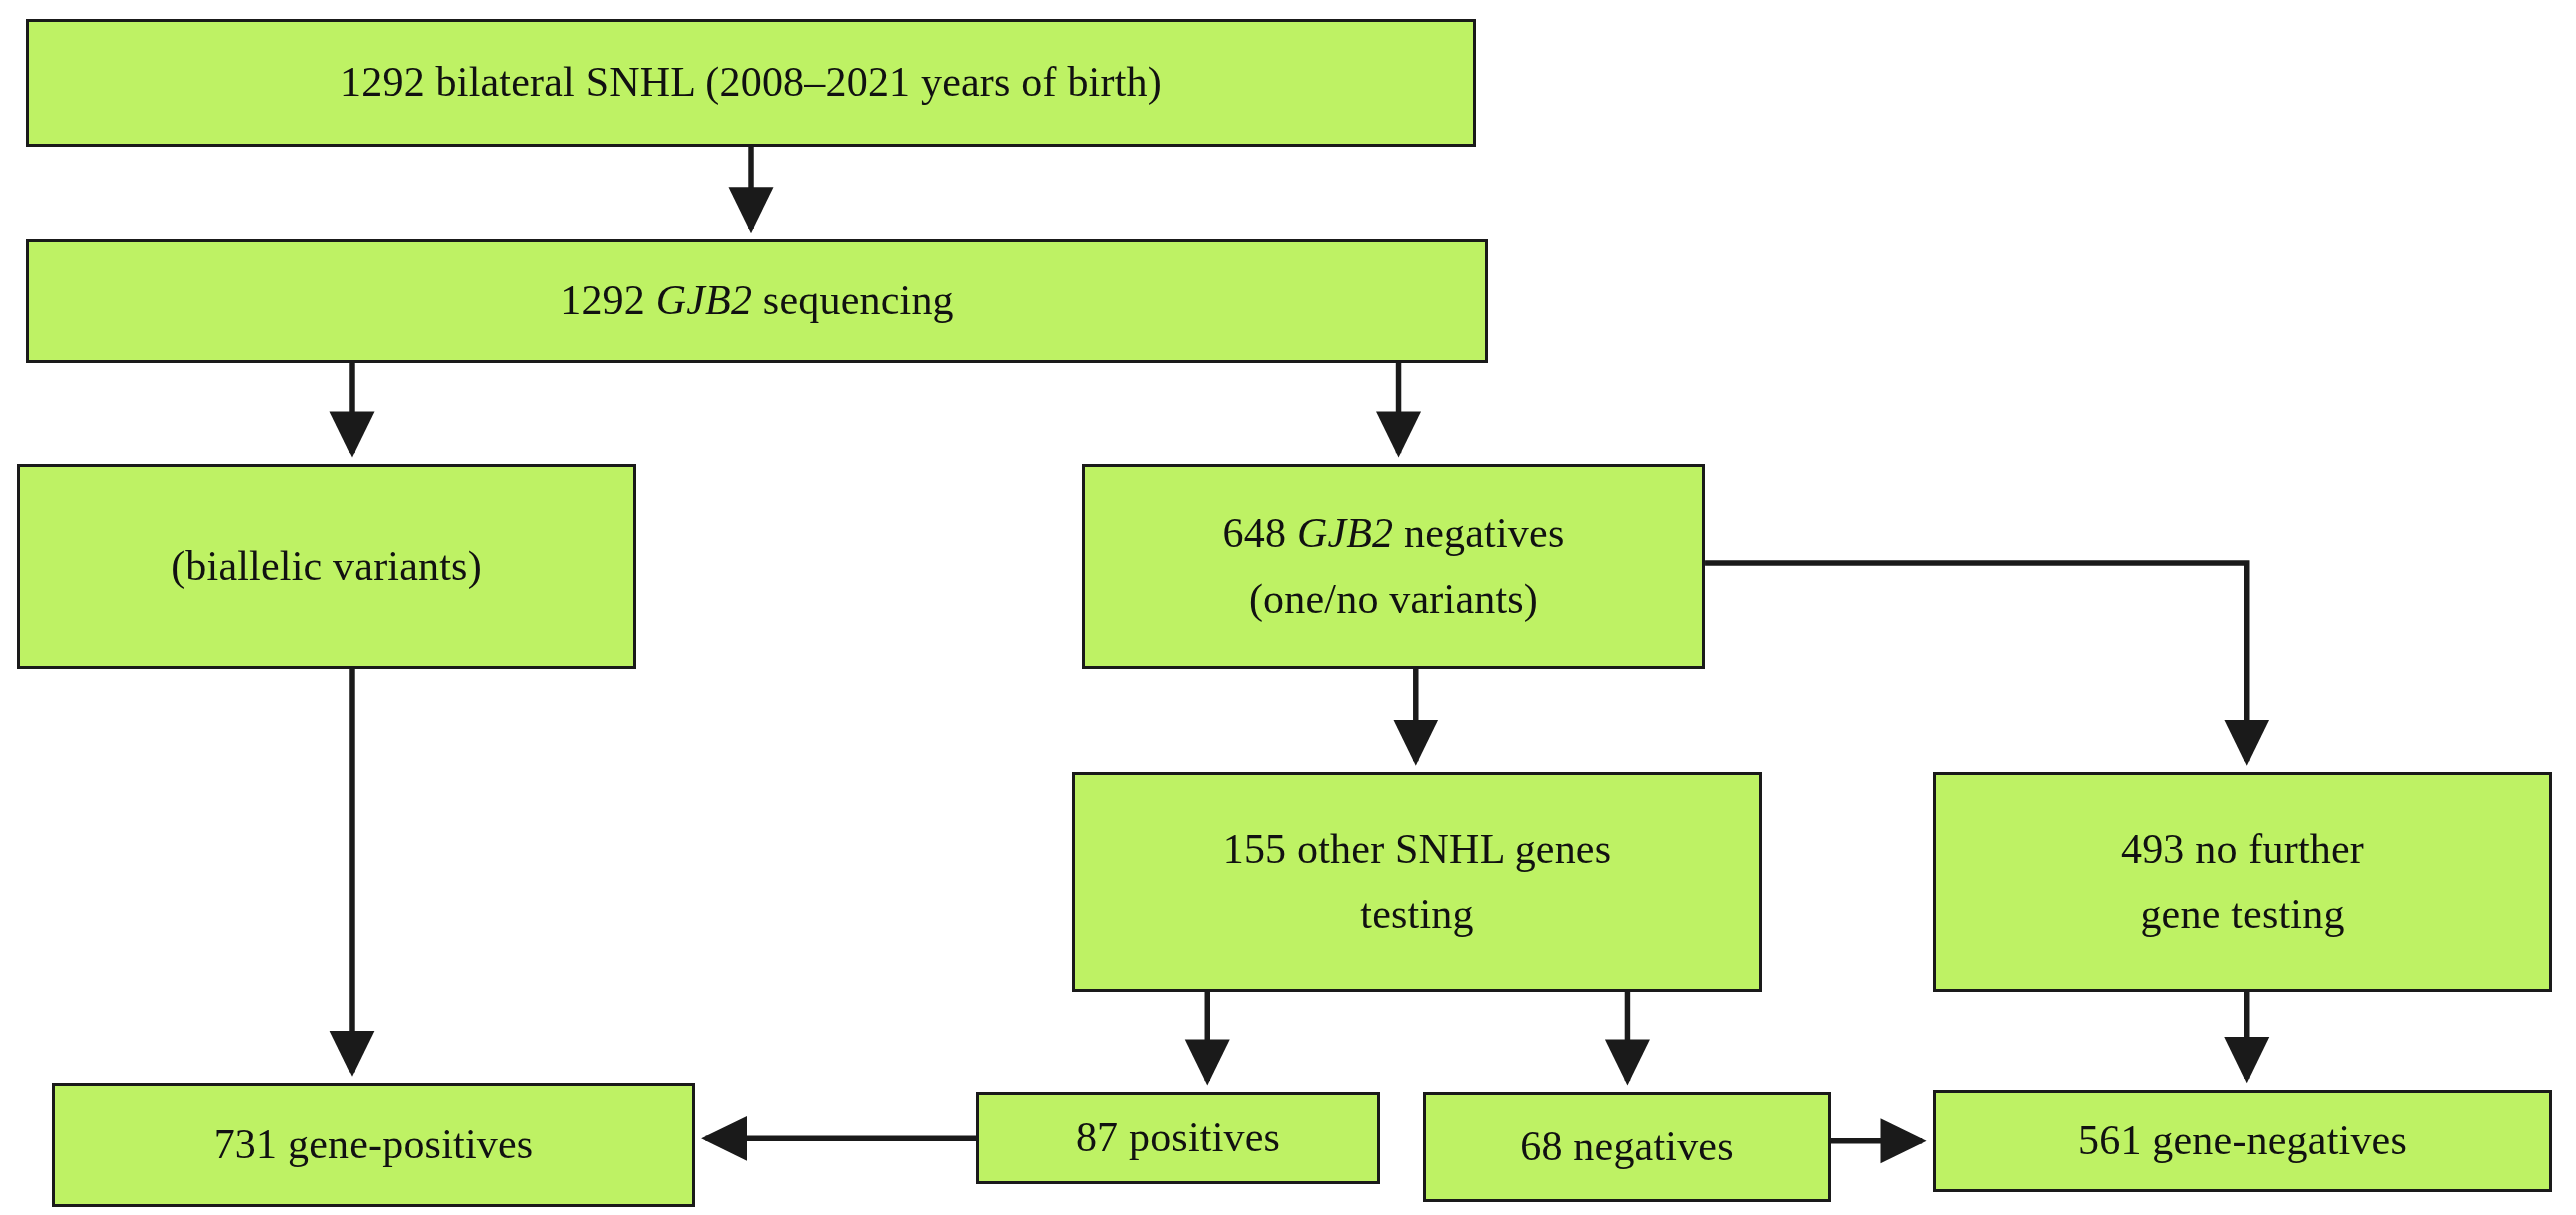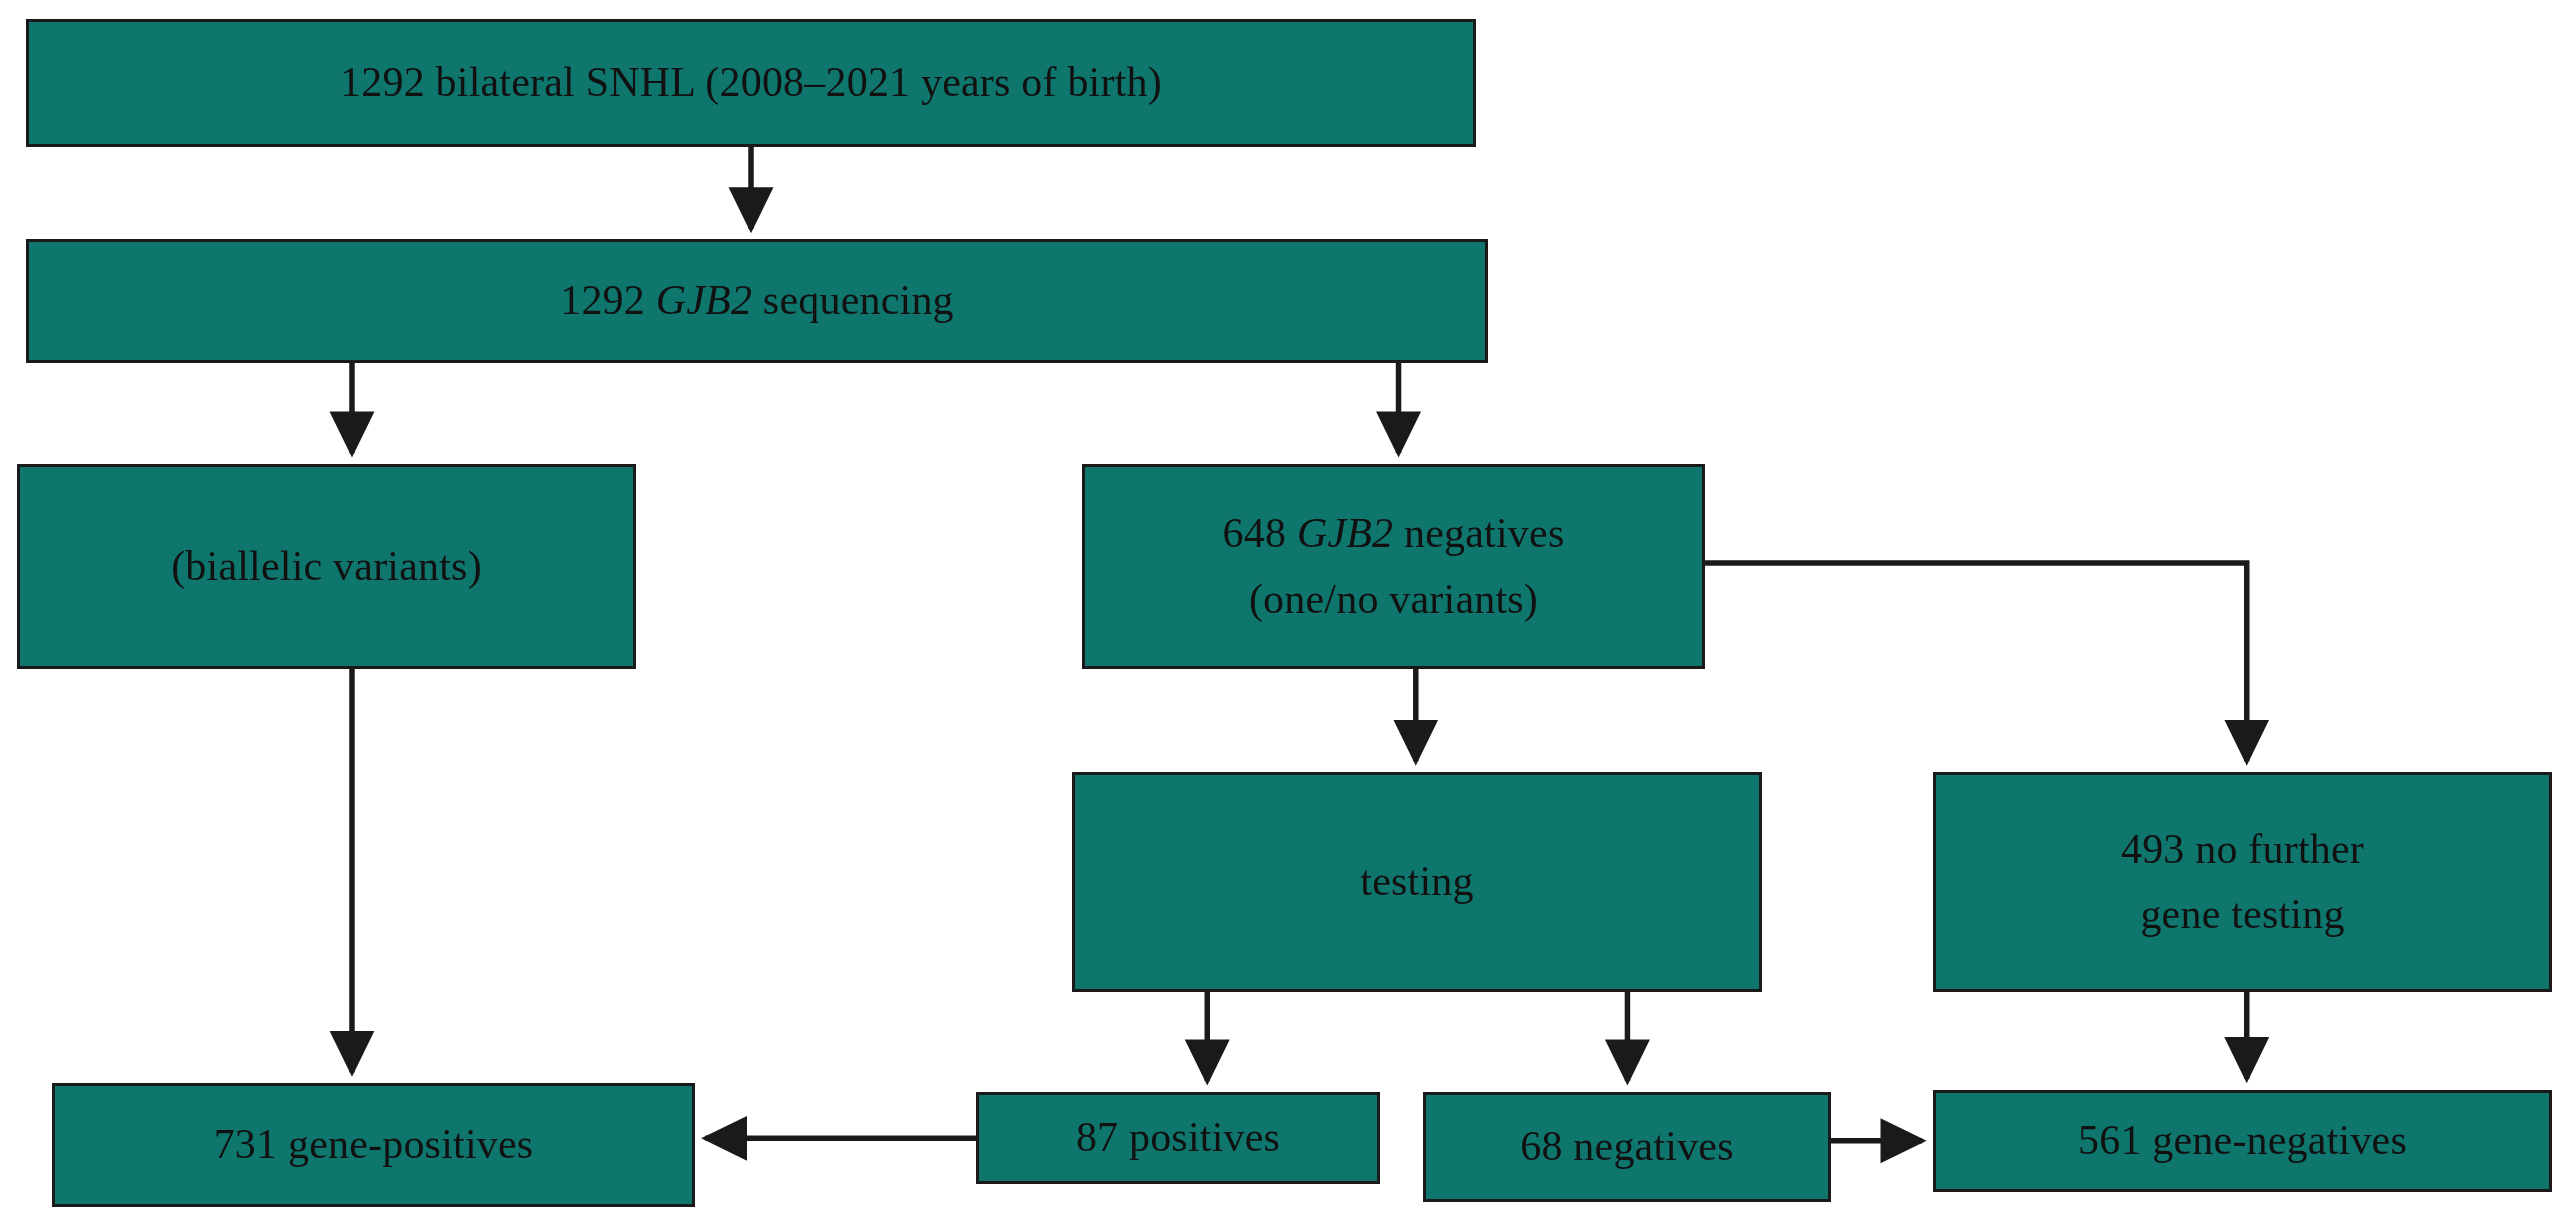--- a/index.html
+++ b/index.html
@@ -19,21 +19,21 @@
     position: absolute;
     left: 0;
     top: 0;
     width: 2576px;
     height: 1216px;
   }
   .node-box {
     position: absolute;
     box-sizing: border-box;
     border: 3.1px solid #1a1a1a;
-    background: #0f766e;
+    background: #bef264;
     display: flex;
     flex-direction: column;
     align-items: center;
     justify-content: center;
     text-align: center;
     color: #111111;
     font-size: 42px;
     line-height: 1.55;
     letter-spacing: 0.2px;
   }
@@ -88,20 +88,21 @@
         <span class="node-line"><span>1292 </span><span class="gene-italic">GJB2</span><span> sequencing</span></span>
       </div>
       <div class="node-box" style="left: 17px; top: 464px; width: 619px; height: 205px; border-color: rgb(26, 26, 26); color: rgb(17, 17, 17);">
         <span class="node-line"><span>(biallelic variants)</span></span>
       </div>
       <div class="node-box" style="left: 1082px; top: 464px; width: 623px; height: 205px; border-color: rgb(26, 26, 26); color: rgb(17, 17, 17); justify-content: center;">
         <span class="node-line"><span>648 </span><span class="gene-italic">GJB2</span><span> negatives</span></span>
         <span class="node-line"><span>(one/no variants)</span></span>
       </div>
       <div class="node-box" style="left: 1072px; top: 772px; width: 690px; height: 220px; border-color: rgb(26, 26, 26); color: rgb(17, 17, 17);">
+        <span class="node-line"><span>155 other SNHL genes</span></span>
         <span class="node-line"><span>testing</span></span>
       </div>
       <div class="node-box" style="left: 1933px; top: 772px; width: 619px; height: 220px; border-color: rgb(26, 26, 26); color: rgb(17, 17, 17);">
         <span class="node-line"><span>493 no further</span></span>
         <span class="node-line"><span>gene testing</span></span>
       </div>
       <div class="node-box" style="left: 52px; top: 1083px; width: 643px; height: 124px; border-color: rgb(26, 26, 26); color: rgb(17, 17, 17);">
         <span class="node-line"><span>731 gene-positives</span></span>
       </div>
       <div class="node-box" style="left: 976px; top: 1092px; width: 404px; height: 92px; border-color: rgb(26, 26, 26); color: rgb(17, 17, 17);">

